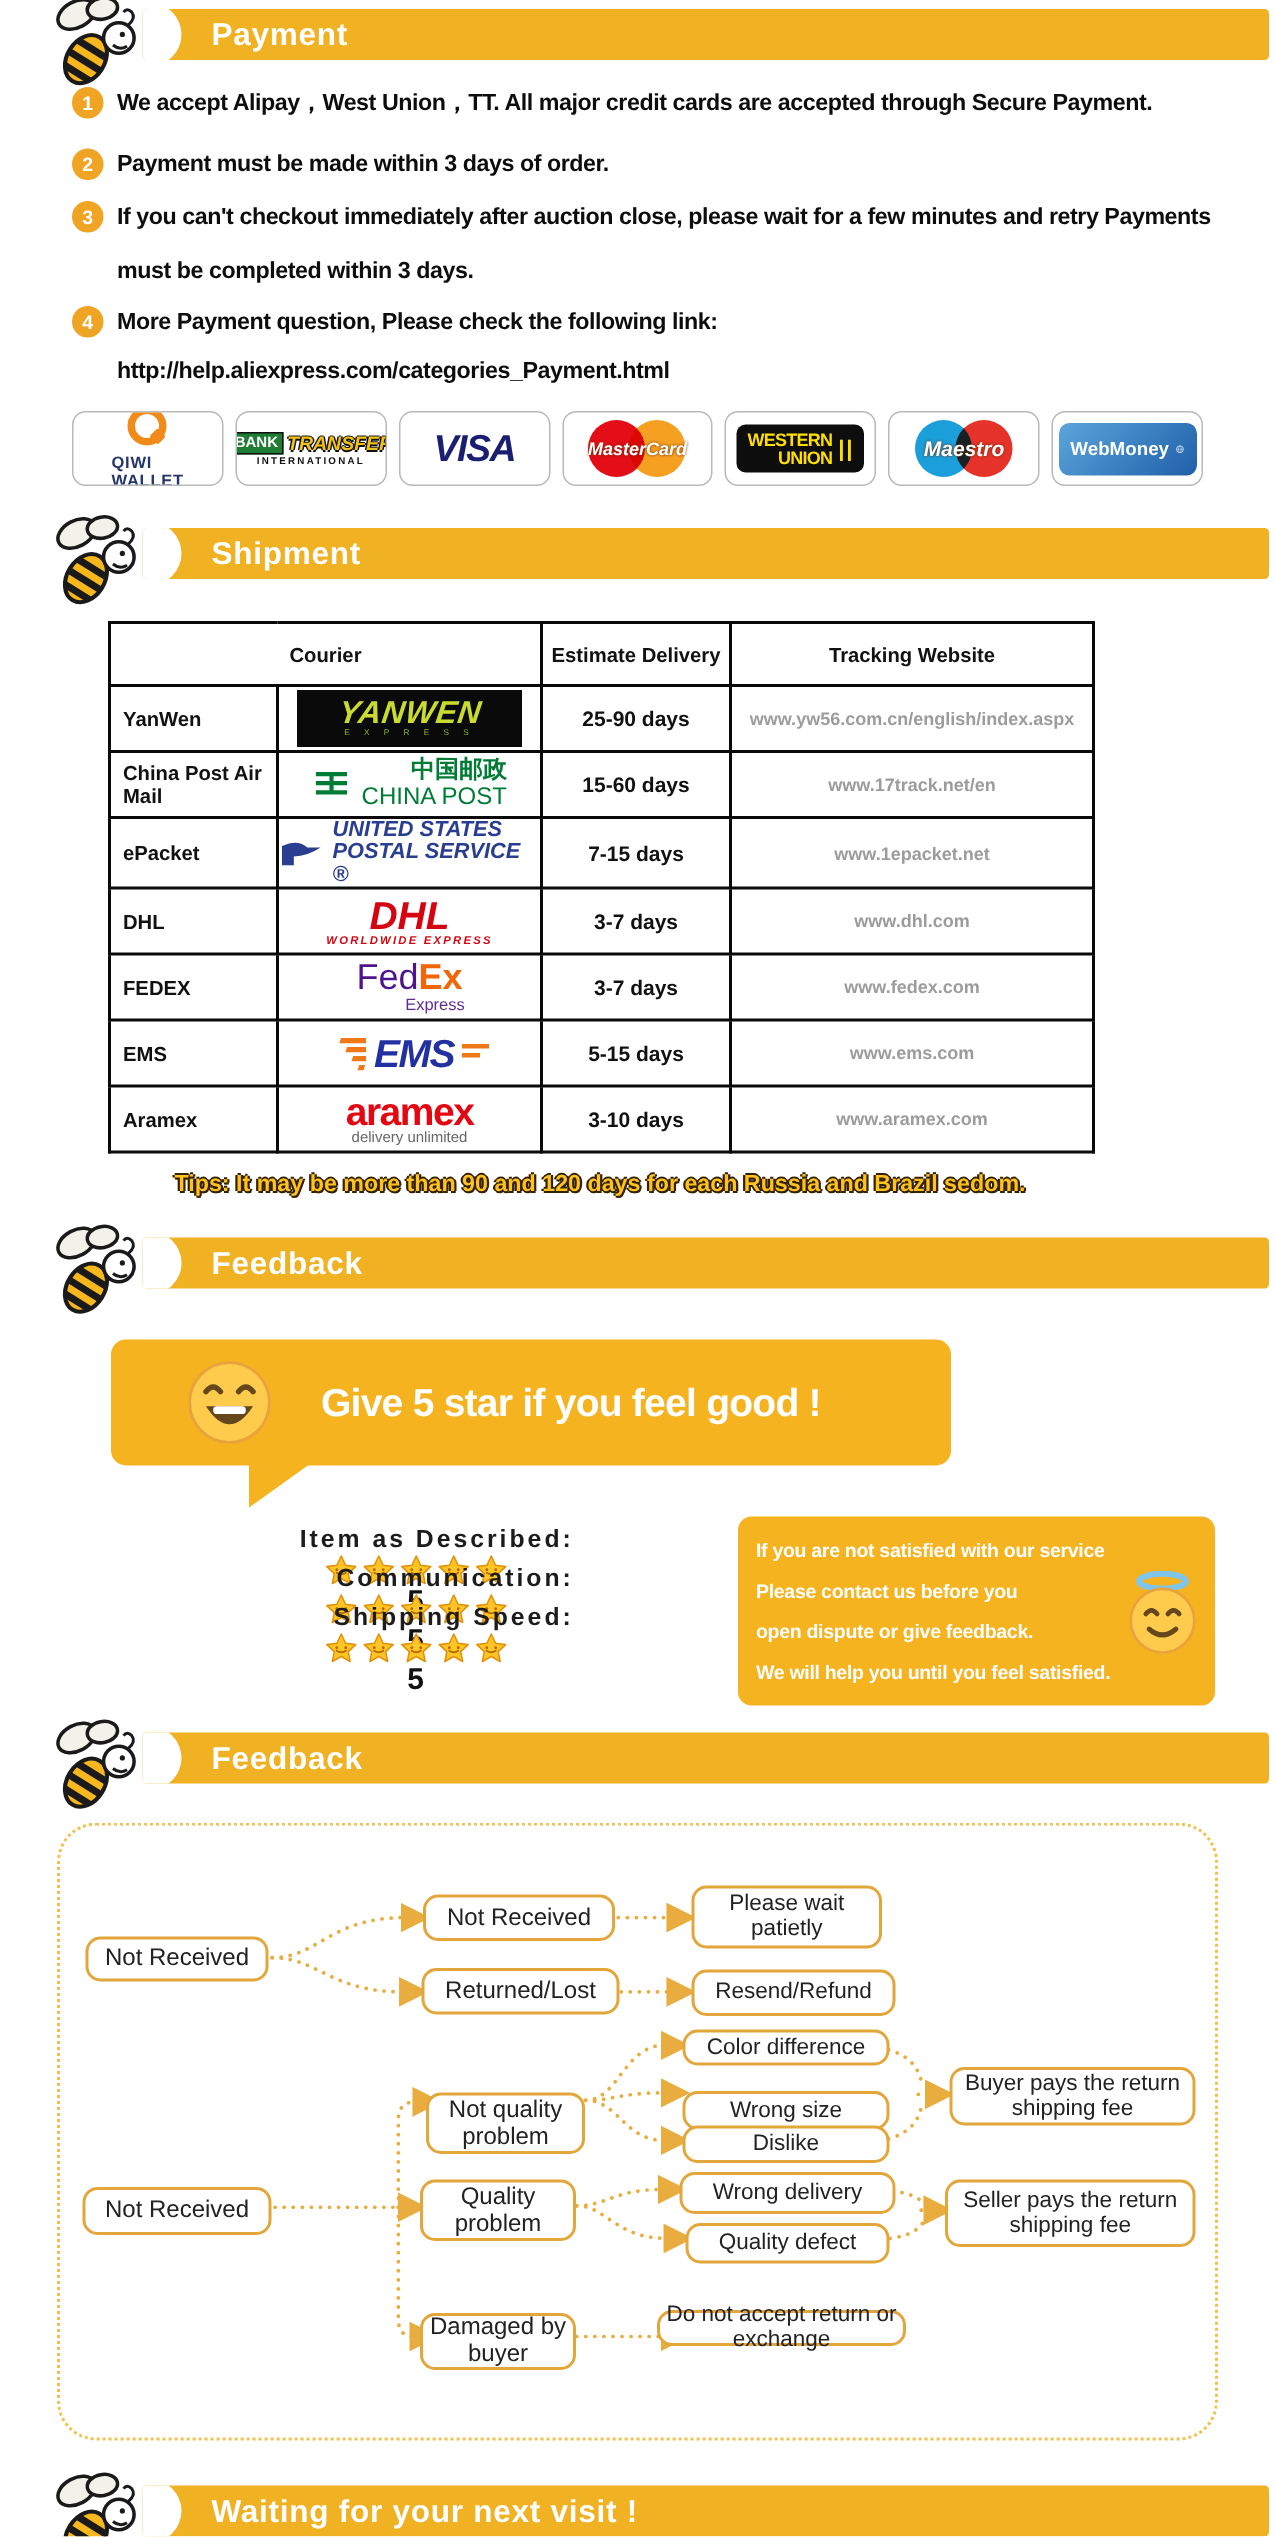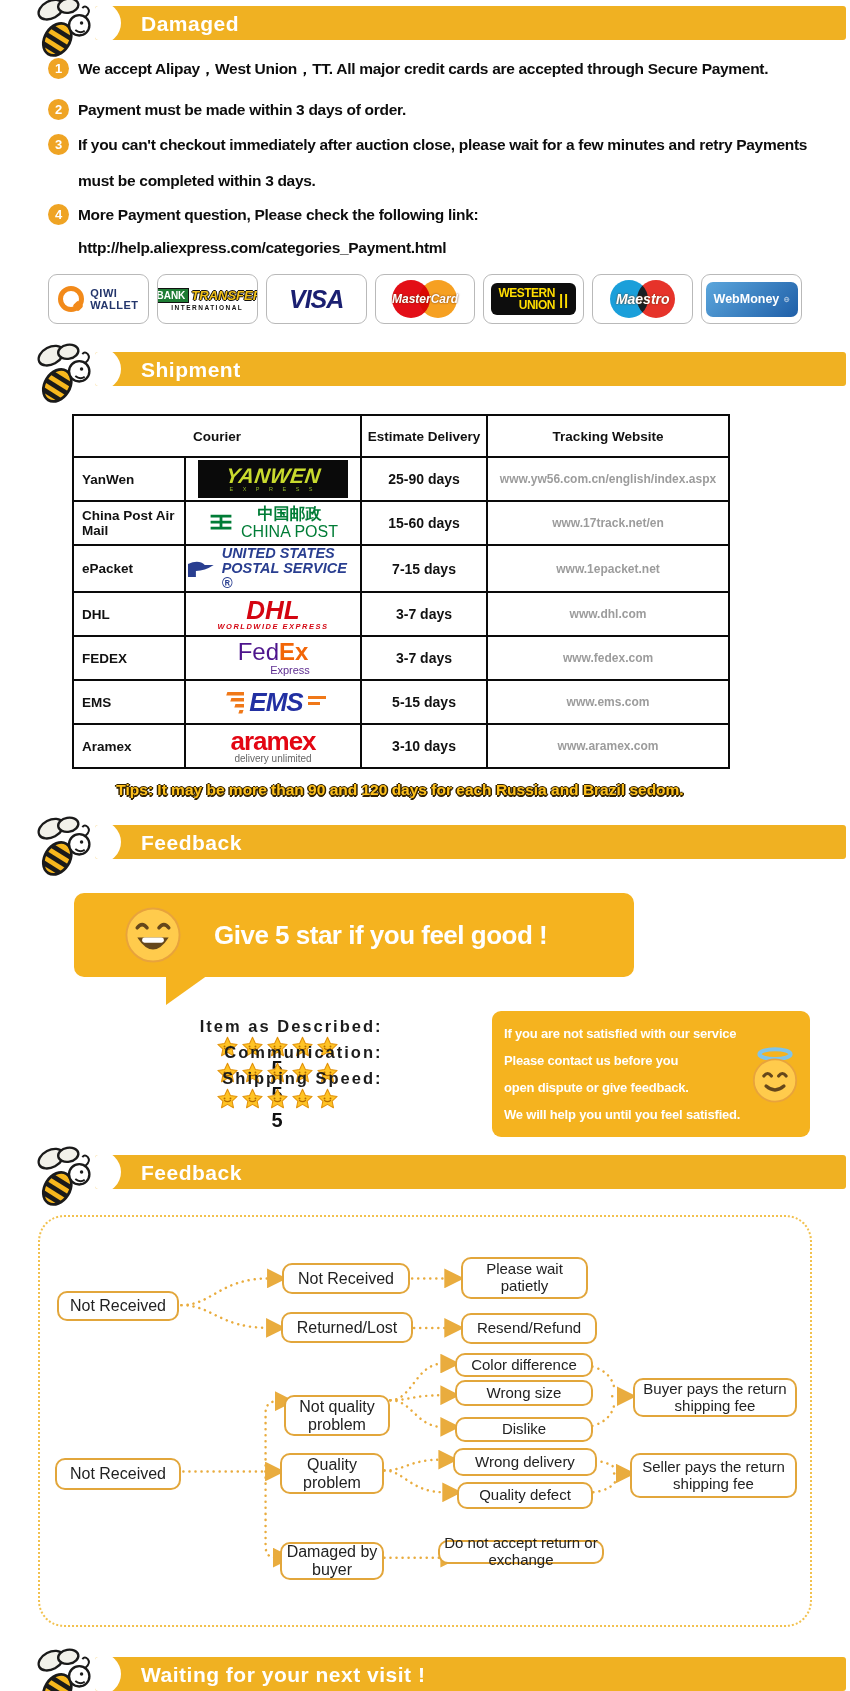--- a/index.html
+++ b/index.html
@@ -25,21 +25,21 @@
   .p-text { font-size:15.5px; font-weight:bold; color:#0d0d0d; letter-spacing:-.3px;
             white-space:nowrap; line-height:21px; }
   .indent { padding-left:30px; }
   .mb20{margin-bottom:20px}.mb14{margin-bottom:14px}.mb15{margin-bottom:15px}
   .mb13{margin-bottom:13px}.mb12{margin-bottom:12px}
 
   
   .cards { display:flex; gap:8px; margin:16px 48px 0 48px; }
   .card { flex:1 1 0; height:50px; background:#fff; border:1.5px solid #b9b9b9; border-radius:9px;
           display:flex; align-items:center; justify-content:center; overflow:hidden; }
-  .qiwi { display:flex; align-items:center; gap:6px; }
+  .qiwi { display:flex; align-items:center; gap:6px;flex-direction:column; }
   .qiwi-q { position:relative; width:26px; height:26px; border:5px solid #F28A1A; border-radius:50%; }
   .qiwi-q::after { content:""; position:absolute; right:-3px; bottom:-3px; width:8px; height:8px;
                    background:#F28A1A; border-radius:2px; transform:rotate(45deg); }
   .qiwi-txt { color:#23356B; font-weight:bold; font-size:11px; letter-spacing:.5px; line-height:12px; }
   .bt-logo { text-align:center; }
   .bt-top { display:flex; align-items:center; gap:2px; justify-content:center; }
   .bt-bank { background:#1E7C34; border:1px solid #111; color:#fff; font-size:10px; font-weight:bold;
              padding:1px 3px; }
   .bt-trans { color:#F2C118; font-style:italic; font-weight:900; font-size:13px;
               text-shadow:-1px 0 #111,1px 0 #111,0 -1px #111,0 1px #111; }
@@ -70,21 +70,21 @@
   .ship td { height:44px; }
   .col-name{width:112px}.col-logo{width:176px}.col-days{width:126px}.col-track{width:242px}
   .c-name { font-size:13.5px; font-weight:bold; text-align:left !important; padding-left:8px; }
   .c-days { font-size:14px; font-weight:bold; }
   .c-track { font-size:12px; font-weight:bold; color:#9C9C9C; }
   .lg { display:flex; align-items:center; justify-content:center; }
   .lg-yanwen { background:#0a0a0a; width:150px; height:38px; margin:0 auto; flex-direction:column; justify-content:center; }
   .yw-t { color:#C9DB2E; font-style:italic; font-weight:900; font-size:21px; letter-spacing:.5px; transform:skewX(-8deg); line-height:20px; }
   .yw-s { color:#8fb32a; font-size:5.5px; letter-spacing:4px; }
   .cp { gap:7px; }
-  .cp-txt { color:#007C36; text-align:center; }
+  .cp-txt { color:#007C36; text-align:right; }
   .cp-cn { font-size:16px; font-weight:bold; line-height:16px; }
   .cp-en { font-size:16px; line-height:11px; }
   .usps { gap:6px; }
   .usps-txt { color:#293E90; font-style:italic; font-weight:900; font-size:14.5px; line-height:15px; text-align:left; }
   .dhl { flex-direction:column; }
   .dhl-t { color:#D40511; font-style:italic; font-weight:900; font-size:26px; letter-spacing:0; line-height:24px; }
   .dhl-s { color:#D40511; font-style:italic; font-weight:bold; font-size:7.5px; letter-spacing:1.5px; }
   .fedex { flex-direction:column; }
   .fx-1 { color:#4D148C; font-weight:400; font-size:24px; line-height:22px; }
   .fx-2 { color:#F26608; font-weight:900;text-align:center; }
@@ -163,21 +163,21 @@
   </defs>
 </svg>
 
 <div class="page">
 
   <div class="banner-row">
     <svg class="bee">
         <use href="#bee-sym"></use>
       </svg>
     <div class="banner">
-      <span class="bt">Damaged</span>
+      <span class="bt">Payment</span>
     </div>
   </div>
 
   <div class="pay-items">
     <div class="p-item mb20">
       <span class="p-num">1</span>
       <span class="p-text">We accept Alipay，West Union，TT. All major credit cards are accepted through Secure Payment.</span>
     </div>
     <div class="p-item mb14">
       <span class="p-num">2</span>
@@ -512,21 +512,21 @@
         <path d="M346 344 H 405" marker-end="url(#arr)"></path>
       </g>
     </svg>
     <div class="node" style="left:17px;top:74px;width:122px;height:30px">Not Received</div>
     <div class="node" style="left:242px;top:46px;width:128px;height:31px">Not Received</div>
     <div class="node" style="left:241px;top:95px;width:132px;height:31px">Returned/Lost</div>
     <div class="node sm" style="left:421px;top:40px;width:127px;height:42px">Please wait patietly</div>
     <div class="node sm" style="left:421px;top:96px;width:136px;height:31px">Resend/Refund</div>
     <div class="node sm" style="left:415px;top:136px;width:138px;height:24px">Color difference</div>
     <div class="node" style="left:244px;top:178px;width:106px;height:41px">Not quality problem</div>
-    <div class="node sm" style="left:415px;top:163px;width:138px;height:26px">Wrong size</div>
+    <div class="node sm" style="left:415px;top:177px;width:138px;height:26px">Wrong size</div>
     <div class="node sm" style="left:415px;top:200px;width:138px;height:25px">Dislike</div>
     <div class="node sm" style="left:593px;top:161px;width:164px;height:39px">Buyer pays the return shipping fee</div>
     <div class="node sm" style="left:413px;top:231px;width:144px;height:28px">Wrong delivery</div>
     <div class="node" style="left:240px;top:236px;width:104px;height:41px">Quality problem</div>
     <div class="node" style="left:15px;top:241px;width:126px;height:32px">Not Received</div>
     <div class="node sm" style="left:417px;top:265px;width:136px;height:27px">Quality defect</div>
     <div class="node sm" style="left:590px;top:236px;width:167px;height:45px">Seller pays the return shipping fee</div>
     <div class="node" style="left:240px;top:325px;width:104px;height:38px">Damaged by buyer</div>
     <div class="node sm" style="left:398px;top:323px;width:166px;height:24px">Do not accept return or exchange</div>
   </div>

